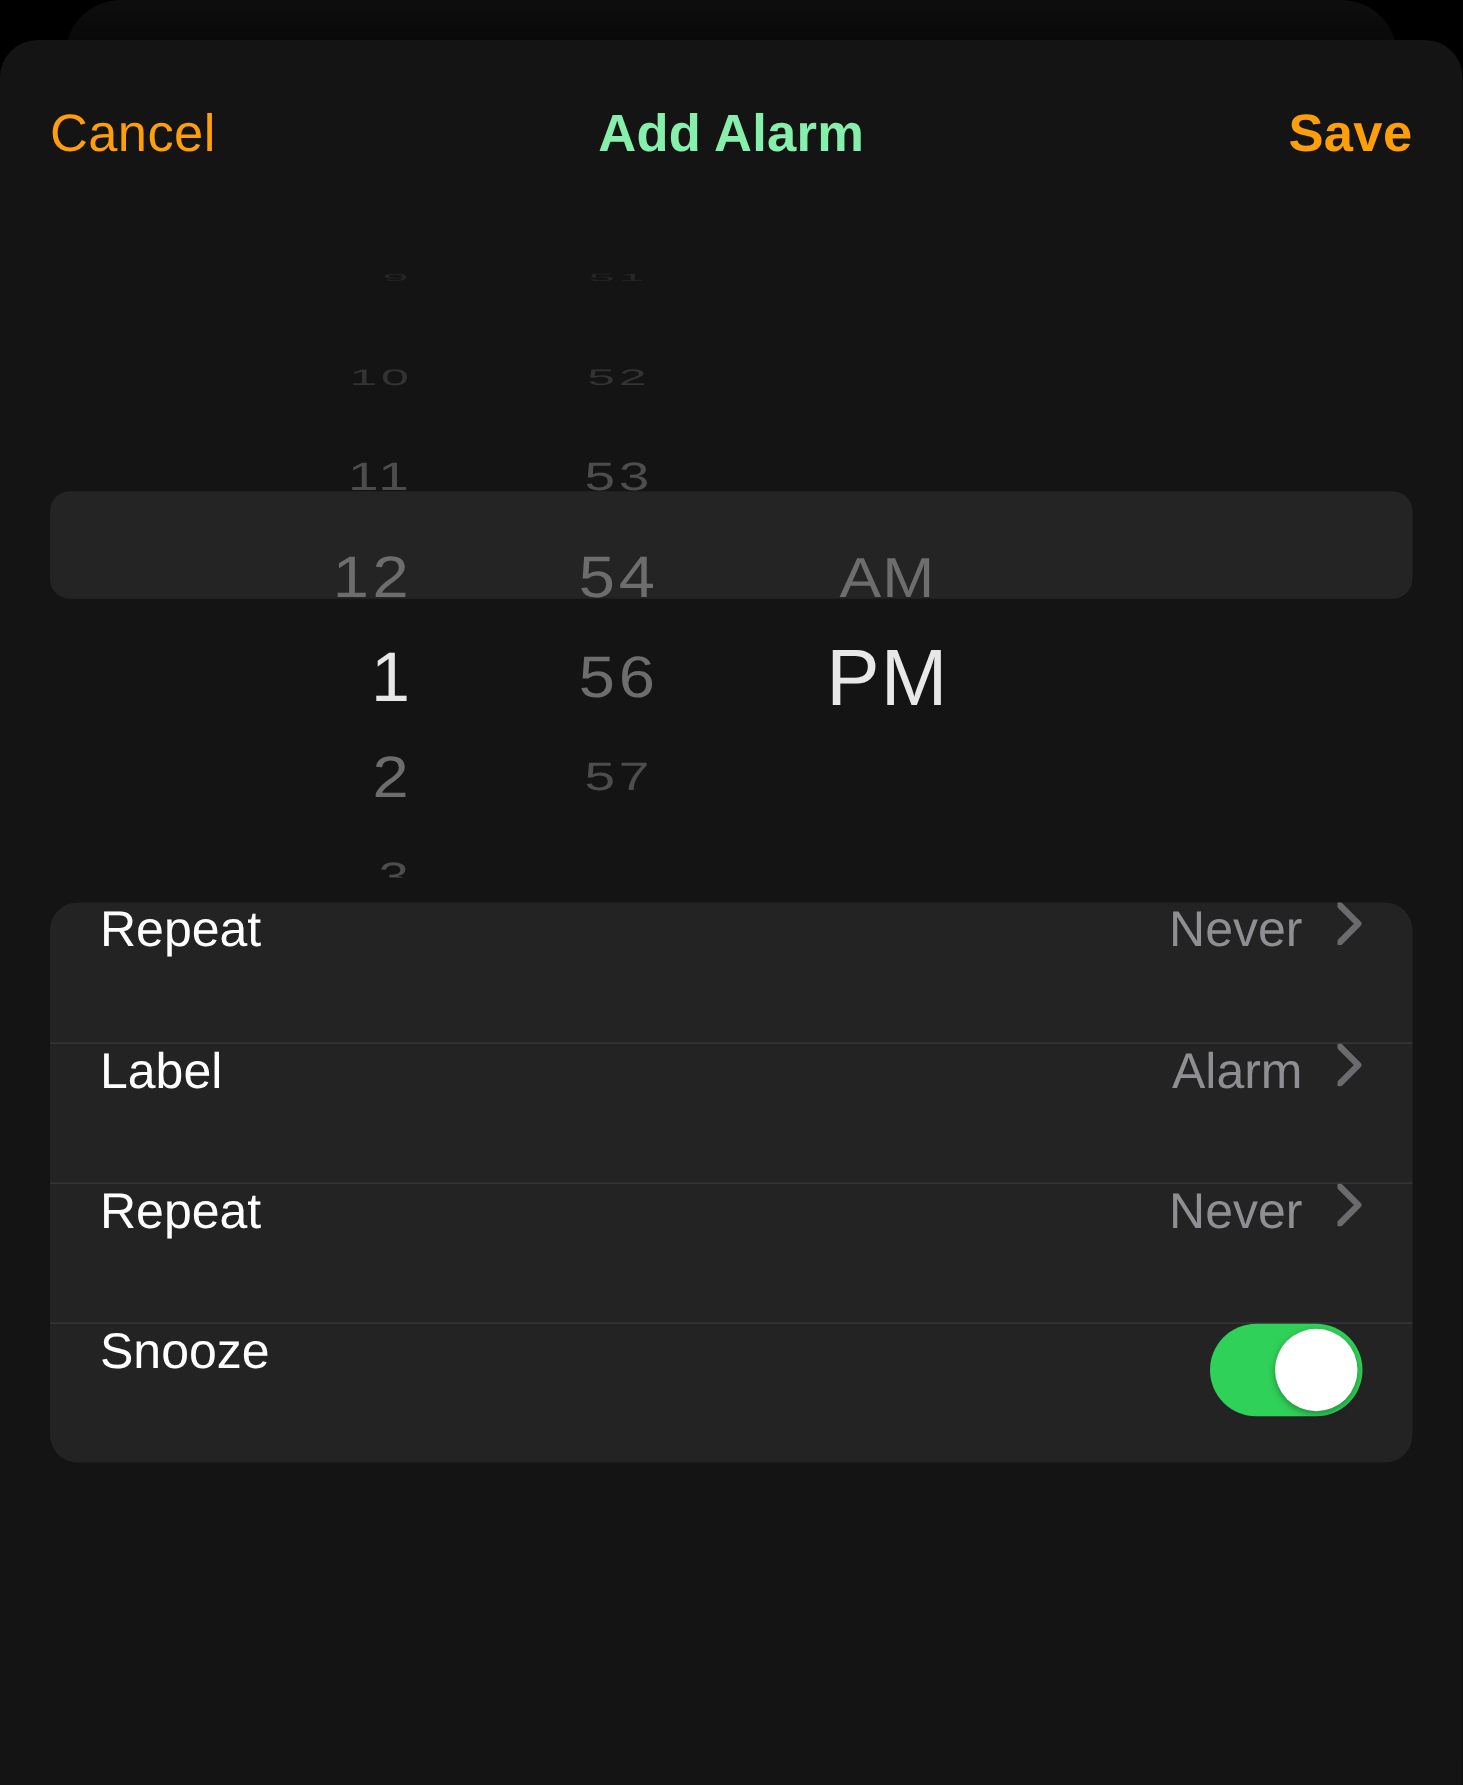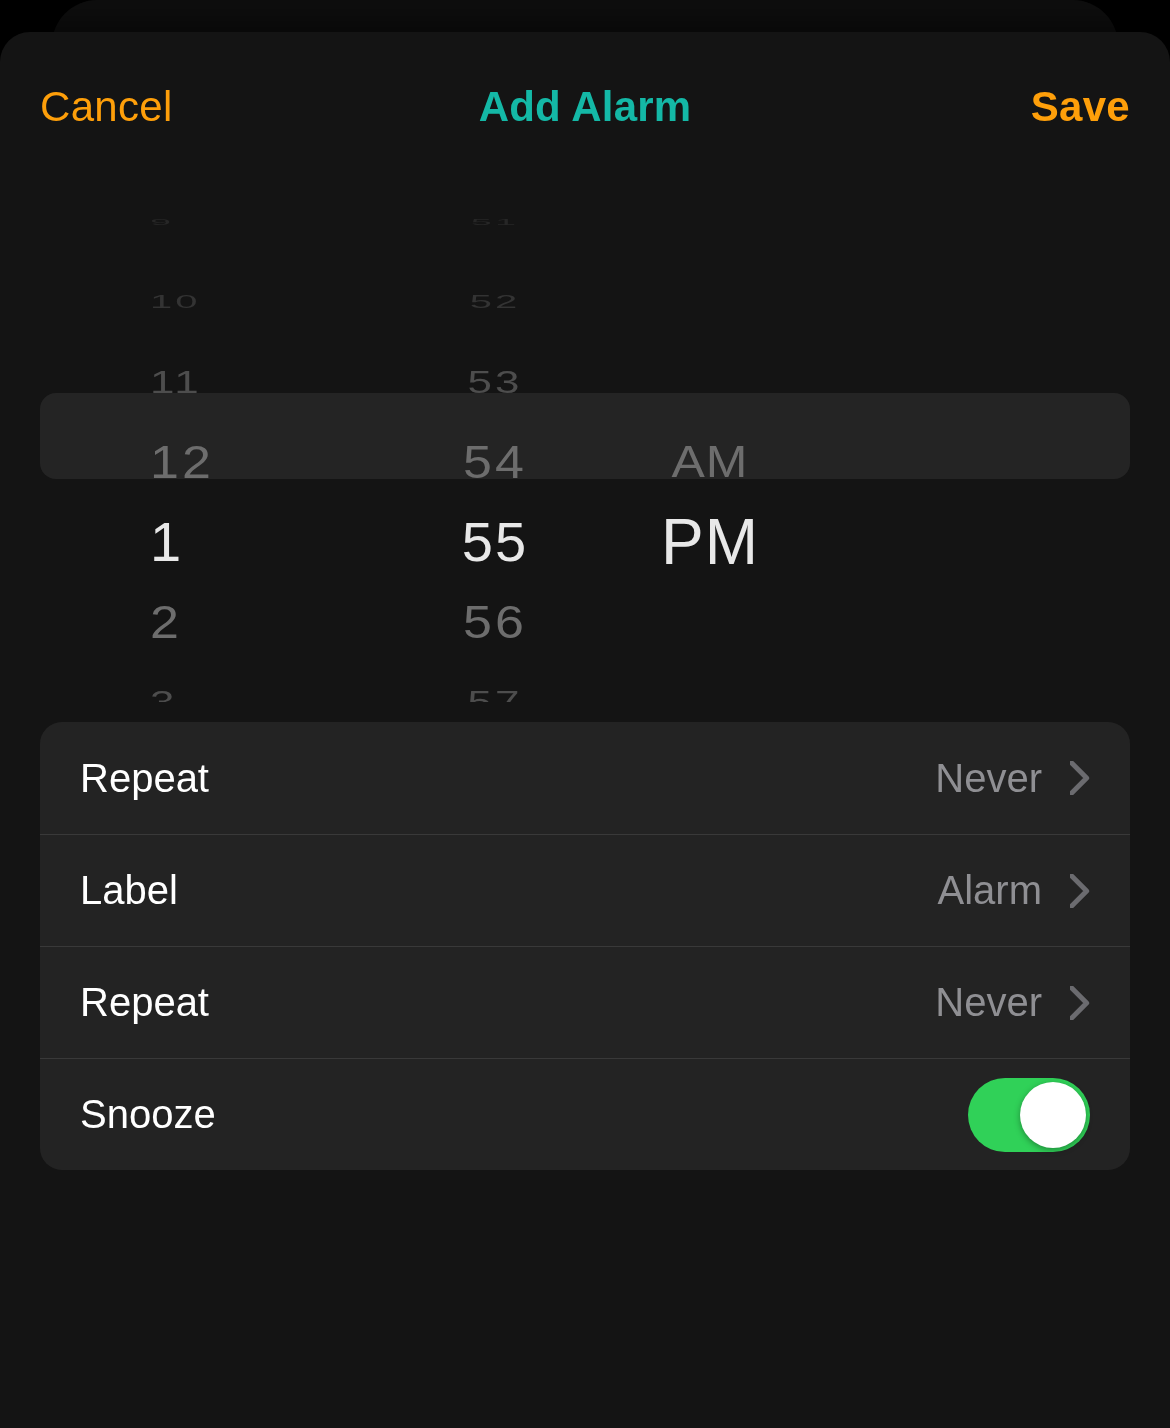--- a/index.html
+++ b/index.html
@@ -8,42 +8,42 @@
     .backdrop { position:absolute; top:0; left:52px; width:1066px; height:45px;
       background:#0f0f0f; border-radius:45px 45px 0 0; }
     .sheet { position:absolute; top:32px; left:0; width:1170px; height:1396px;
       background:#141414; border-radius:30px 30px 0 0; box-shadow:0 -8px 40px rgba(0,0,0,.6); }
     .header { position:relative; width:100%; height:150px; display:flex; align-items:center;
       justify-content:center; padding:0 40px; }
     .hdr-btn { position:absolute; top:0; height:150px; display:flex; align-items:center;
       font-size:42px; font-weight:400; color:#fe9f0a; letter-spacing:.3px; cursor:pointer; }
     .hdr-btn.left { left:40px; }
     .hdr-btn.right { right:40px; font-weight:600; }
-    .hdr-title { font-size:42px; font-weight:600; color:#14b8a6; letter-spacing:.2px; }
+    .hdr-title { font-size:42px; font-weight:600; color:#86efac; letter-spacing:.2px; }
 
     .picker-area { position:relative; width:100%; height:520px; }
     .sel-bar { position:absolute; top:211px; left:40px; width:1090px; height:86px;
       background:rgba(255,255,255,.07); border-radius:16px; }
     .wheel { position:absolute; top:0; height:520px; overflow:hidden; text-align:center; }
-    .wheel.hours   { left:150px; width:240px; text-align:left; padding-right:60px; }
+    .wheel.hours   { left:150px; width:240px; text-align:right; padding-right:60px; }
     .wheel.minutes { left:395px; width:200px; }
     .wheel.period  { left:605px; width:200px; text-align:center; padding-left:10px; }
     .slot { height:80px; line-height:80px; font-size:52px; font-weight:400; letter-spacing:3px;
       color:#8f8f8f; }
     .slot.sel { color:#e8e8e8; font-size:56px; letter-spacing:2px; }
     .slot.d1  { color:#6d6d6d; transform:scaleY(.9); }
     .slot.d2  { color:#4d4d4d; transform:scaleY(.72); font-size:44px; }
     .slot.d3  { color:#333;    transform:scaleY(.45); font-size:40px; }
     .slot.d4  { color:#262626; transform:scaleY(.22); font-size:38px; }
     .wheel.period .slot { letter-spacing:1px; font-size:50px; }
     .wheel.period .slot.sel { font-size:64px; }
 
     .list { position:absolute; left:40px; top:690px; width:1090px;
       background:rgba(255,255,255,.065); border-radius:22px; }
-    .row { display:flex; align-items:center; height:112px; padding:0 40px; cursor:pointer; }
+    .row { display:flex; align-items:flex-start; height:112px; padding:0 40px; cursor:pointer; }
     .row + .row { border-top:1px solid rgba(255,255,255,.10); }
     .row-label { font-size:40px; color:#fff; font-weight:400; flex:0 0 auto; }
     .row-spacer { flex:1 1 auto; }
     .row-value { font-size:40px; color:#8f8f93; font-weight:400; margin-right:28px; }
     .chev { flex:0 0 auto; color:#6b6b6f; }
     .chev svg { width:20px; height:34px; display:block; }
 
     .toggle { position:relative; width:122px; height:74px; border-radius:37px;
       background:#30d158; cursor:pointer; }
     .toggle-knob { position:absolute; top:4px; right:4px; width:66px; height:66px;
@@ -74,21 +74,20 @@
       <div class="slot d1">2</div>
       <div class="slot d2">3</div>
 
     </div>
 
     <div class="wheel minutes">
       <div class="slot d4">51</div>
       <div class="slot d3">52</div>
       <div class="slot d2">53</div>
       <div class="slot d1">54</div>
-      <div class="slot sel">55</div>
       <div class="slot d1">56</div>
       <div class="slot d2">57</div>
 
     </div>
 
     <div class="wheel period">
       <div class="slot d4"></div>
       <div class="slot d3"></div>
       <div class="slot d2"></div>
       <div class="slot d1">AM</div>

